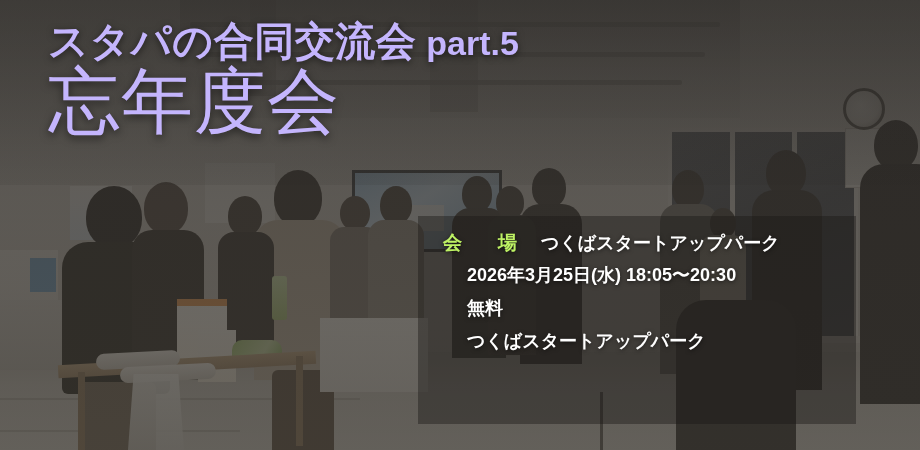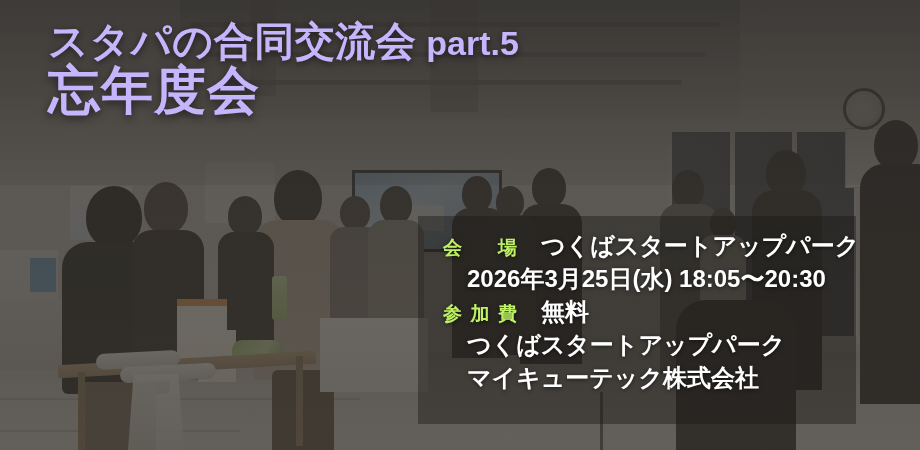--- a/index.html
+++ b/index.html
@@ -183,22 +183,22 @@
     line-height: 1.18;
     white-space: nowrap;
     text-shadow: 0 2px 7px rgba(0,0,0,0.55);
   }
   .title-line1 .part {
     font-size: 34px;
     letter-spacing: 0px;
     margin-left: 10px;
   }
   .title-line2 {
-    font-size: 52px;
-    font-weight: bold;
+    font-size: 72px;
+    font-weight: normal;
     line-height: 1.06;
     letter-spacing: 1px;
     margin-top: -2px;
     white-space: nowrap;
     text-shadow: 0 3px 9px rgba(0,0,0,0.55);
   }
 
   
   .info-panel {
     position: absolute;
@@ -219,21 +219,21 @@
     color: #bef264;
     font-size: 19px;
     font-weight: bold;
     text-align: justify;
     text-align-last: justify;
     letter-spacing: 0;
     text-shadow: 0 1px 4px rgba(0,0,0,0.6);
   }
   .info-value {
     color: #ffffff;
-    font-size: 24px;
+    font-size: 18px;
     font-weight: bold;
     margin-left: 24px;
     white-space: nowrap;
     text-shadow: 0 1px 4px rgba(0,0,0,0.6);
   }
 </style>
 </head>
 <body>
 
 <div id="banner">
@@ -358,24 +358,22 @@
 
   <div class="info-panel">
     <div class="info-row">
       <div class="info-label">会場</div>
       <div class="info-value">つくばスタートアップパーク</div>
     </div>
     <div class="info-row">
       <div class="info-value">2026年3月25日(水) 18:05〜20:30</div>
     </div>
     <div class="info-row">
-      <div class="info-label">参加費</div>
       <div class="info-value">無料</div>
     </div>
     <div class="info-row">
       <div class="info-value">つくばスタートアップパーク</div>
     </div>
     <div class="info-row">
-      <div class="info-value">マイキューテック株式会社</div>
     </div>
   </div>
 
 </div>
 
 </body></html>

